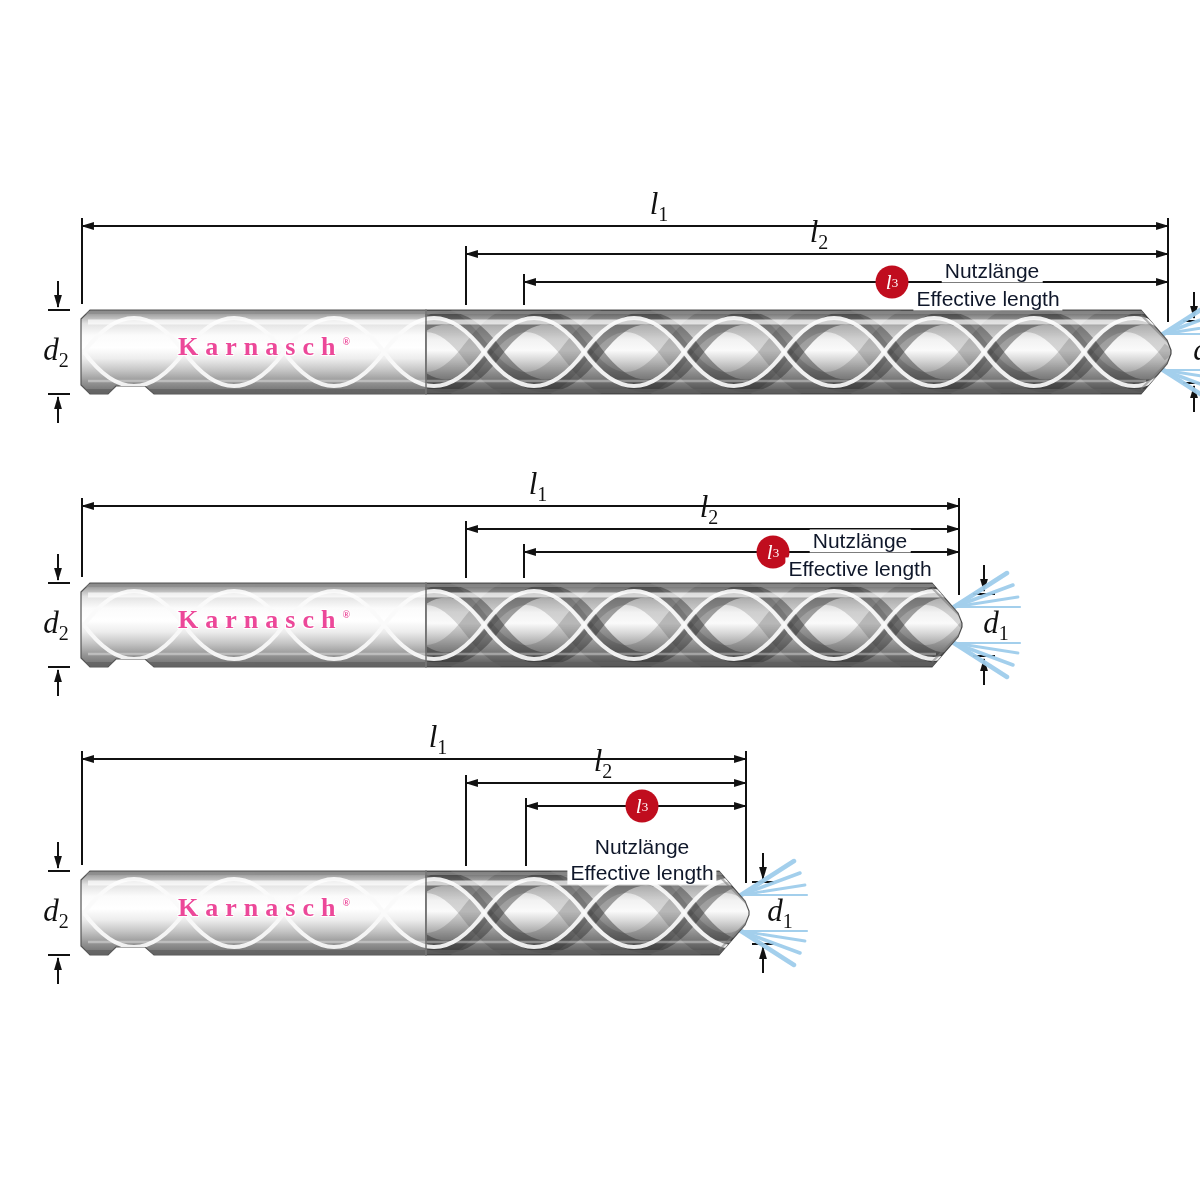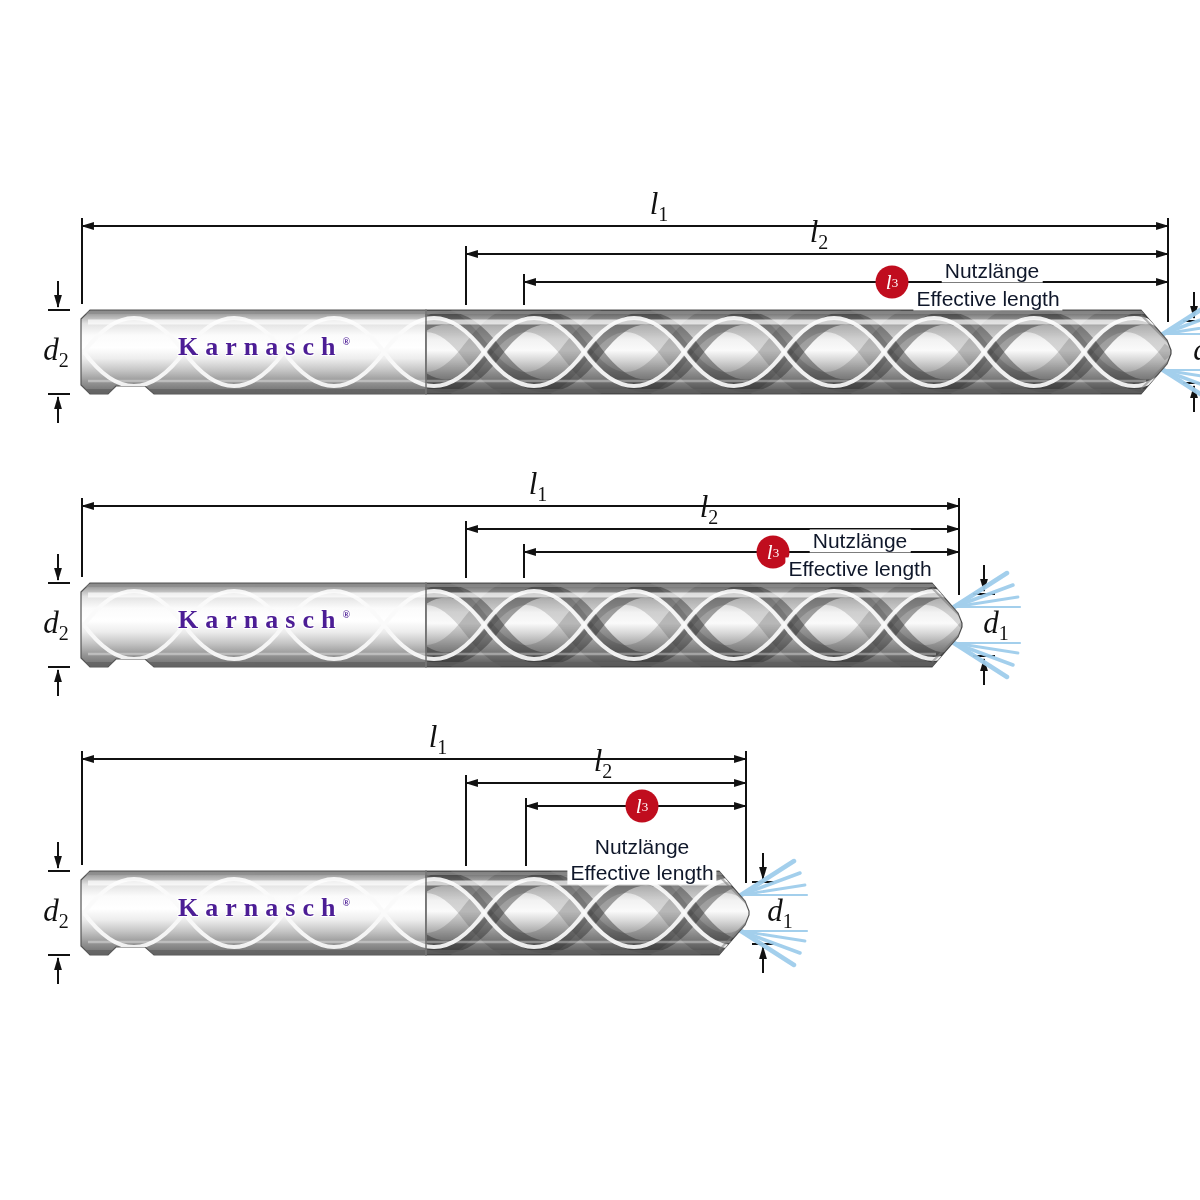--- a/index.html
+++ b/index.html
@@ -17,21 +17,21 @@
             border-radius:50%;background:#c00d1e;color:#fff;display:flex;align-items:center;
             justify-content:center;font-family:"Liberation Serif",serif;font-size:21px;line-height:1;}
   .l3-badge em{font-style:italic;}
   .l3-badge sub{font-size:13px;font-style:normal;}
 
   .red-label{position:absolute;transform:translate(-50%,-50%);color:#0f172a;
              font-family:"Liberation Sans",sans-serif;font-size:21px;line-height:1.1;
              white-space:nowrap;background:#ffffff;padding:0 3px;}
 
   .brand{position:absolute;transform:translate(-50%,-50%);font-family:"Liberation Serif",serif;
-         font-weight:700;font-size:26px;letter-spacing:7px;color:#4c1d95;white-space:nowrap;
+         font-weight:700;font-size:26px;letter-spacing:7px;color:#ec4899;white-space:nowrap;
          text-shadow:-1px -1px 0 #fff,1px -1px 0 #fff,-1px 1px 0 #fff,1px 1px 0 #fff,0 0 3px #fff;}
   .brand sup{font-size:10px;letter-spacing:0;}
 </style>
 </head>
 <body>
 
 <div id="stage">
 
 <svg width="1200" height="1200" viewBox="0 0 1200 1200">
   <defs>

